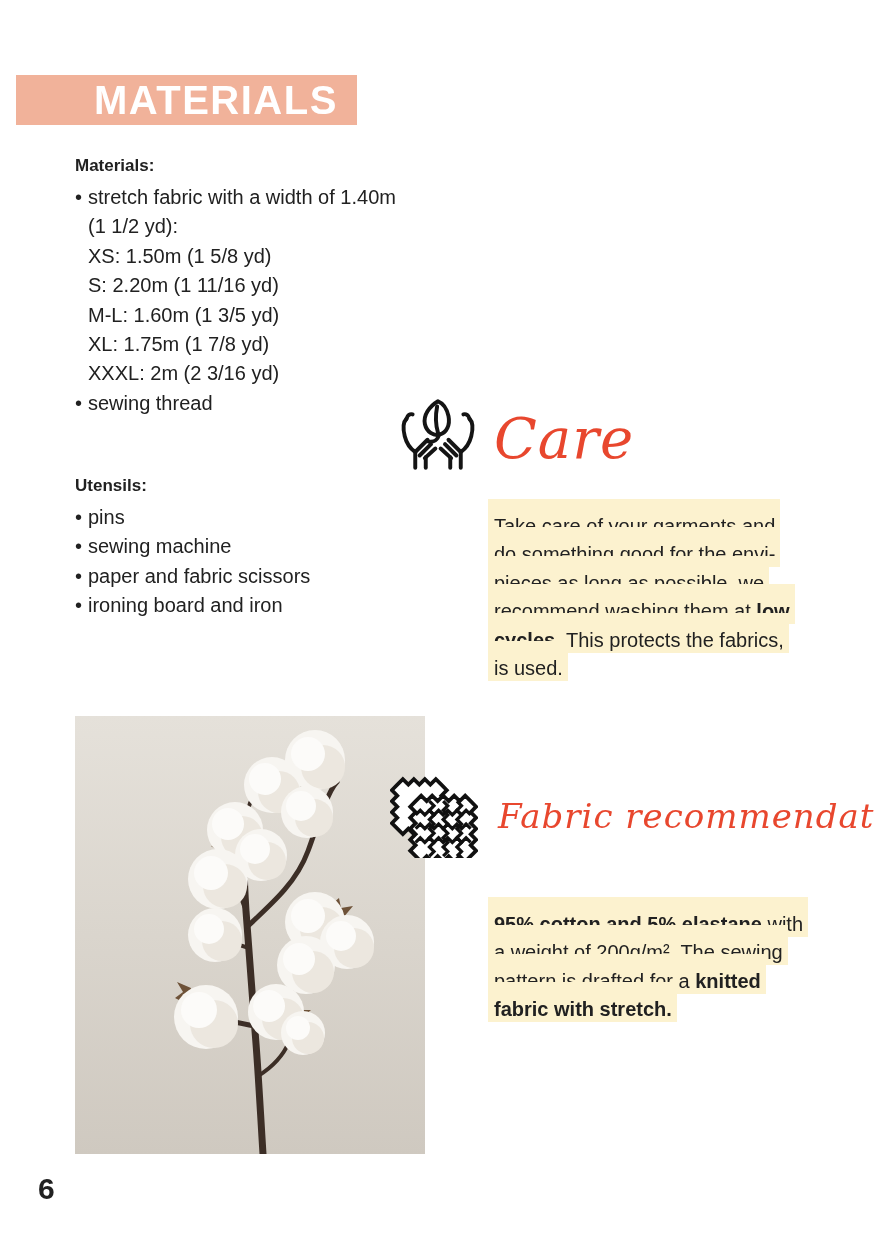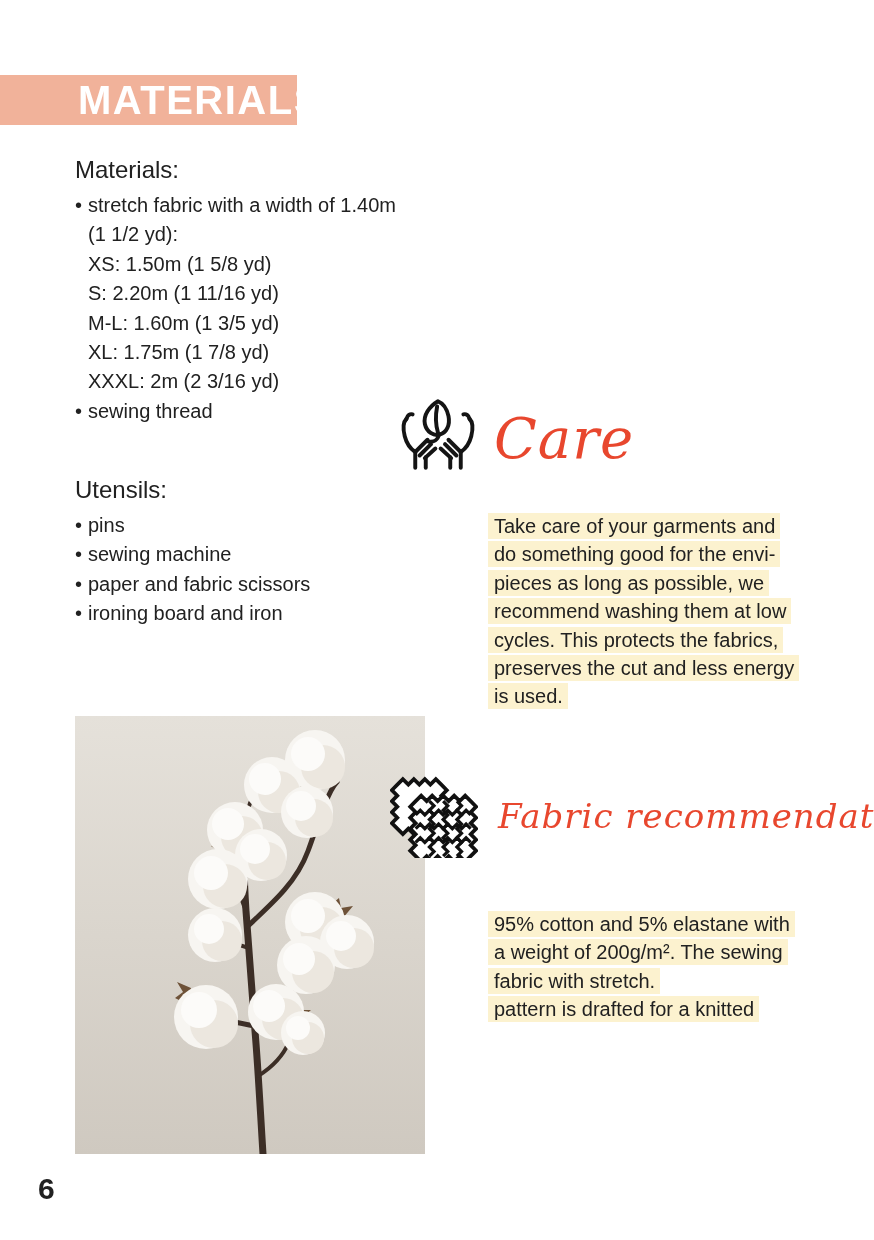--- a/index.html
+++ b/index.html
@@ -1,48 +1,48 @@
 <!DOCTYPE html>
 <html style="--peach: #f1b29a; --accent: #e8472e; --hl: #fcf2cf; --text: #212121;"><head>
 <meta charset="utf-8">
 <style>
   html,body{margin:0;padding:0;background:#fff;}
   .page{position:relative;width:874px;height:1240px;background:#fff;overflow:hidden;
         font-family:"Liberation Sans",sans-serif;color:var(--text,#212121);}
 
   
-  .headerbar{position:absolute;left:0;top:75px;width:297px;height:50px;background:var(--peach,#f1b29a);}
+  .headerbar{position:absolute;left:16px;top:75px;width:341px;height:50px;background:var(--peach,#f1b29a);}
   .headerbar .t{position:absolute;left:78px;top:0;line-height:50px;font-size:40px;font-weight:700;
                 color:#ffffff;letter-spacing:1.5px;white-space:nowrap;}
 
   
   .sec{position:absolute;left:75px;width:360px;}
   #materials{top:156px;}
   #utensils{top:476px;}
-  .sec-h{font-size:24px;font-weight:400;margin:0 0 7px 0;}
+  .sec-h{font-size:17px;font-weight:700;margin:0 0 7px 0;}
   .bl{font-size:20px;line-height:29.4px;padding-left:13px;position:relative;white-space:nowrap;}
   .bl .bu{position:absolute;left:0;top:0;}
 
   
   .photo{position:absolute;left:75px;top:716px;width:350px;height:438px;}
   .photo svg{display:block;}
 
   
   .care-icon{position:absolute;left:396px;top:396px;width:84px;height:84px;}
   .fab-icon{position:absolute;left:390px;top:770px;width:88px;height:88px;}
   .script-h{font-family:"DejaVu Serif",serif;font-style:italic;color:var(--accent,#e8472e);
             position:absolute;white-space:nowrap;letter-spacing:1px;}
   #care-head{left:494px;top:406px;font-size:56px;font-style:italic;}
   #fab-head{left:498px;top:796px;font-size:34px;}
   .para{position:absolute;left:488px;width:386px;}
   #care-para{top:512px;}
   #fab-para{top:910px;}
   .hlline{font-size:20px;line-height:28.4px;white-space:nowrap;}
-  .hl{background:var(--hl,#fcf2cf);padding:2px 5px 2px 6px;}
-  .b{font-weight:400;}
+  .hl{background:var(--hl,#fcf2cf);padding:16px 5px 2px 6px;}
+  .b{font-weight:700;}
 
   .pagenum{position:absolute;left:38px;top:1172px;font-size:30px;font-weight:700;}
 </style>
 </head>
 <body>
 
 <div class="page">
 
   <div class="headerbar">
     <div class="t">MATERIALS</div>
@@ -92,21 +92,20 @@
     </svg>
   </div>
 
   <div class="script-h" id="care-head">Care</div>
   <div class="para" id="care-para">
       <div class="hlline"><span class="hl"><span>Take care of your garments and</span></span></div>
       <div class="hlline"><span class="hl"><span>do something good for the envi-</span></span></div>
       <div class="hlline"><span class="hl"><span>pieces as long as possible, we</span></span></div>
       <div class="hlline"><span class="hl"><span>recommend washing them at </span><span class="b">low</span></span></div>
       <div class="hlline"><span class="hl"><span class="b">cycles</span><span>. This protects the fabrics,</span></span></div>
-      <div class="hlline"><span class="hl"><span>preserves the cut and less energy</span></span></div>
       <div class="hlline"><span class="hl"><span>is used.</span></span></div>
     </div>
 
   <div class="photo">
     <svg width="350" height="438" viewBox="0 0 350 438">
       <defs>
         <linearGradient id="pbg" x1="0" y1="0" x2="0" y2="1">
           <stop offset="0" stop-color="#e5e1da"></stop>
           <stop offset="1" stop-color="#cfc9c0"></stop>
         </linearGradient>
@@ -218,19 +217,19 @@
         <path d="M58,34 l5,5 l-5,5 l5,5 l-5,5 l5,5 l-5,5 l5,5 l-5,5 l5,5 l-5,5 l5,5 l-5,5"></path>
         <path d="M73,34 l5,5 l-5,5 l5,5 l-5,5 l5,5 l-5,5 l5,5 l-5,5 l5,5 l-5,5 l5,5 l-5,5"></path>
       </g>
     </svg>
   </div>
 
   <div class="script-h" id="fab-head">Fabric recommendation</div>
   <div class="para" id="fab-para">
       <div class="hlline"><span class="hl"><span class="b">95% cotton and 5% elastane</span><span> with</span></span></div>
       <div class="hlline"><span class="hl"><span>a weight of 200g/m². The sewing</span></span></div>
+      <div class="hlline"><span class="hl"><span>pattern is drafted for a </span><span class="b">knitted</span></span></div>
       <div class="hlline"><span class="hl"><span class="b">fabric with stretch.</span></span></div>
-      <div class="hlline"><span class="hl"><span>pattern is drafted for a </span><span class="b">knitted</span></span></div>
     </div>
 
   <div class="pagenum">6</div>
 
 </div>
 
 </body></html>

